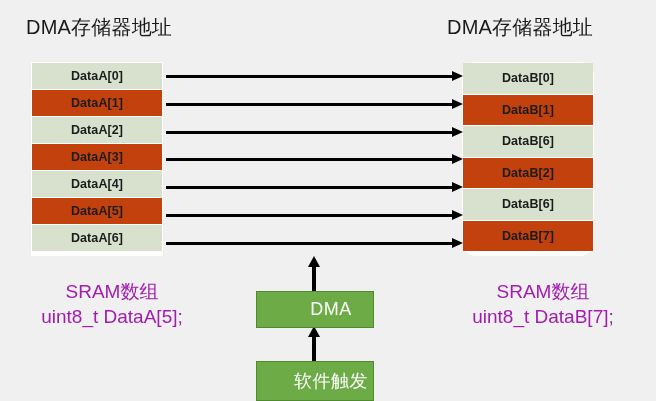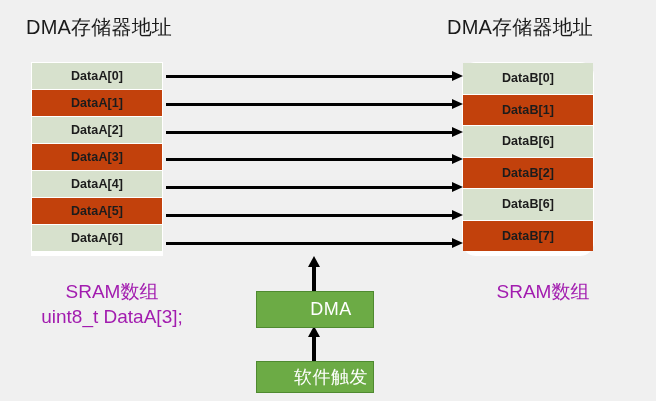--- a/index.html
+++ b/index.html
@@ -126,21 +126,21 @@
     box-sizing: border-box;
     display: flex;
     align-items: center;
     justify-content: center;
     color: #ffffff;
     font-size: 18px;
     letter-spacing: 0.5px;
     padding-left: 32px;
   }
   #box-dma     { top: 291px; height: 37px; }
-  #box-trigger { top: 361px; height: 32px; }
+  #box-trigger { top: 361px; height: 40px; }
 
   
   .sram-caption {
     position: absolute;
     text-align: center;
     font-size: 19px;
     color: #a21caf;
     line-height: 1.33;
     white-space: nowrap;
   }
@@ -214,20 +214,21 @@
     <div class="head"></div>
     <div class="shaft"></div>
   </div>
 
   <div class="green-box" id="box-dma">DMA</div>
 
   <div class="green-box" id="box-trigger">软件触发</div>
 
   <div class="sram-caption" id="caption-left">
     <span class="line">SRAM数组</span>
-    <span class="line">uint8_t DataA[3];</span>
+    <span class="line">uint8_t DataA[5];</span>
   </div>
 
   <div class="sram-caption" id="caption-right">
     <span class="line">SRAM数组</span>
+    <span class="line">uint8_t DataB[7];</span>
   </div>
 
 </div>
 
 </body></html>

